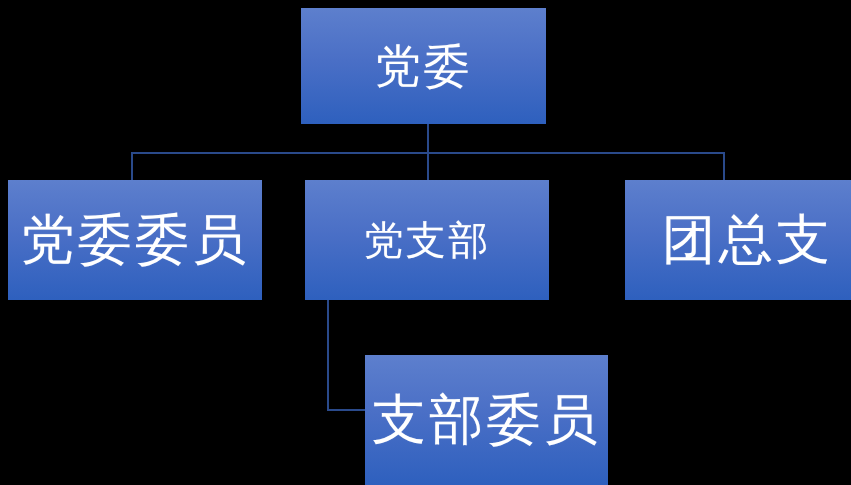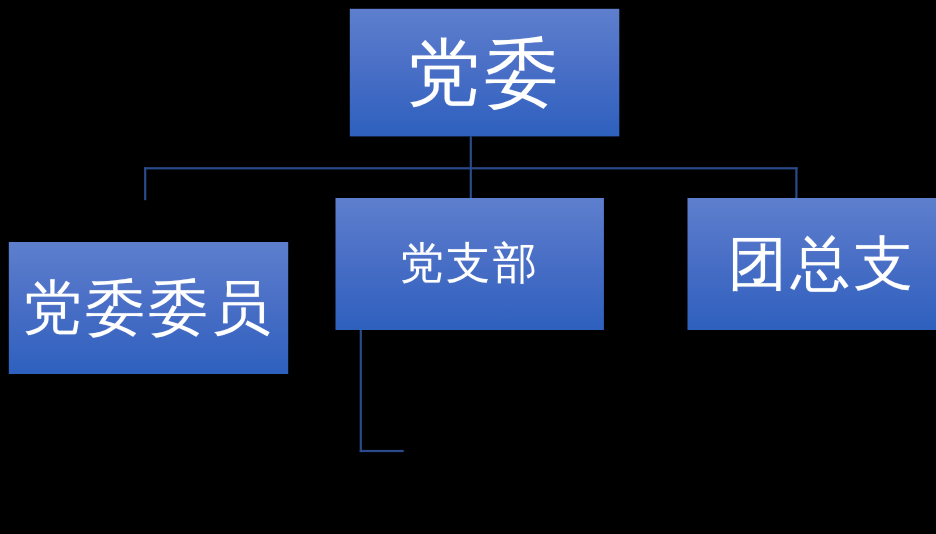--- a/index.html
+++ b/index.html
@@ -31,22 +31,22 @@
     letter-spacing: 0.06em;
     text-shadow: 0 0 1px rgba(255,255,255,0.35);
     z-index: 3;
   }
   .node-label {
     display: block;
     white-space: nowrap;
   }
 
   
-  #node-top        { left: 318px; top:   8px; width: 245px; height: 116px; font-size: 67px; }
-  #node-member     { left:   8px; top: 180px; width: 254px; height: 120px; font-size: 54px; margin-top: 40px; }
+  #node-top        { left: 301px; top:   8px; width: 245px; height: 116px; font-size: 46px; }
+  #node-member     { left:   8px; top: 180px; width: 254px; height: 120px; font-size: 54px; }
   #node-branch     { left: 305px; top: 180px; width: 244px; height: 120px; font-size: 40px; }
   #node-league     { left: 600px; top: 180px; width: 245px; height: 120px; font-size: 54px; margin-left: 25px; }
   #node-subcommit  { left: 365px; top: 355px; width: 243px; height: 130px; font-size: 54px; }
 
   
   .conn {
     position: absolute;
     background: #2a4a8b;
     z-index: 1;
   }
@@ -89,14 +89,17 @@
   </div>
 
   <div class="node" id="node-branch">
     <span class="node-label">党支部</span>
   </div>
 
   <div class="node" id="node-league">
     <span class="node-label">团总支</span>
   </div>
 
+  <div class="node" id="node-subcommit">
+    <span class="node-label">支部委员</span>
+  </div>
 
 </div>
 
 </body></html>

